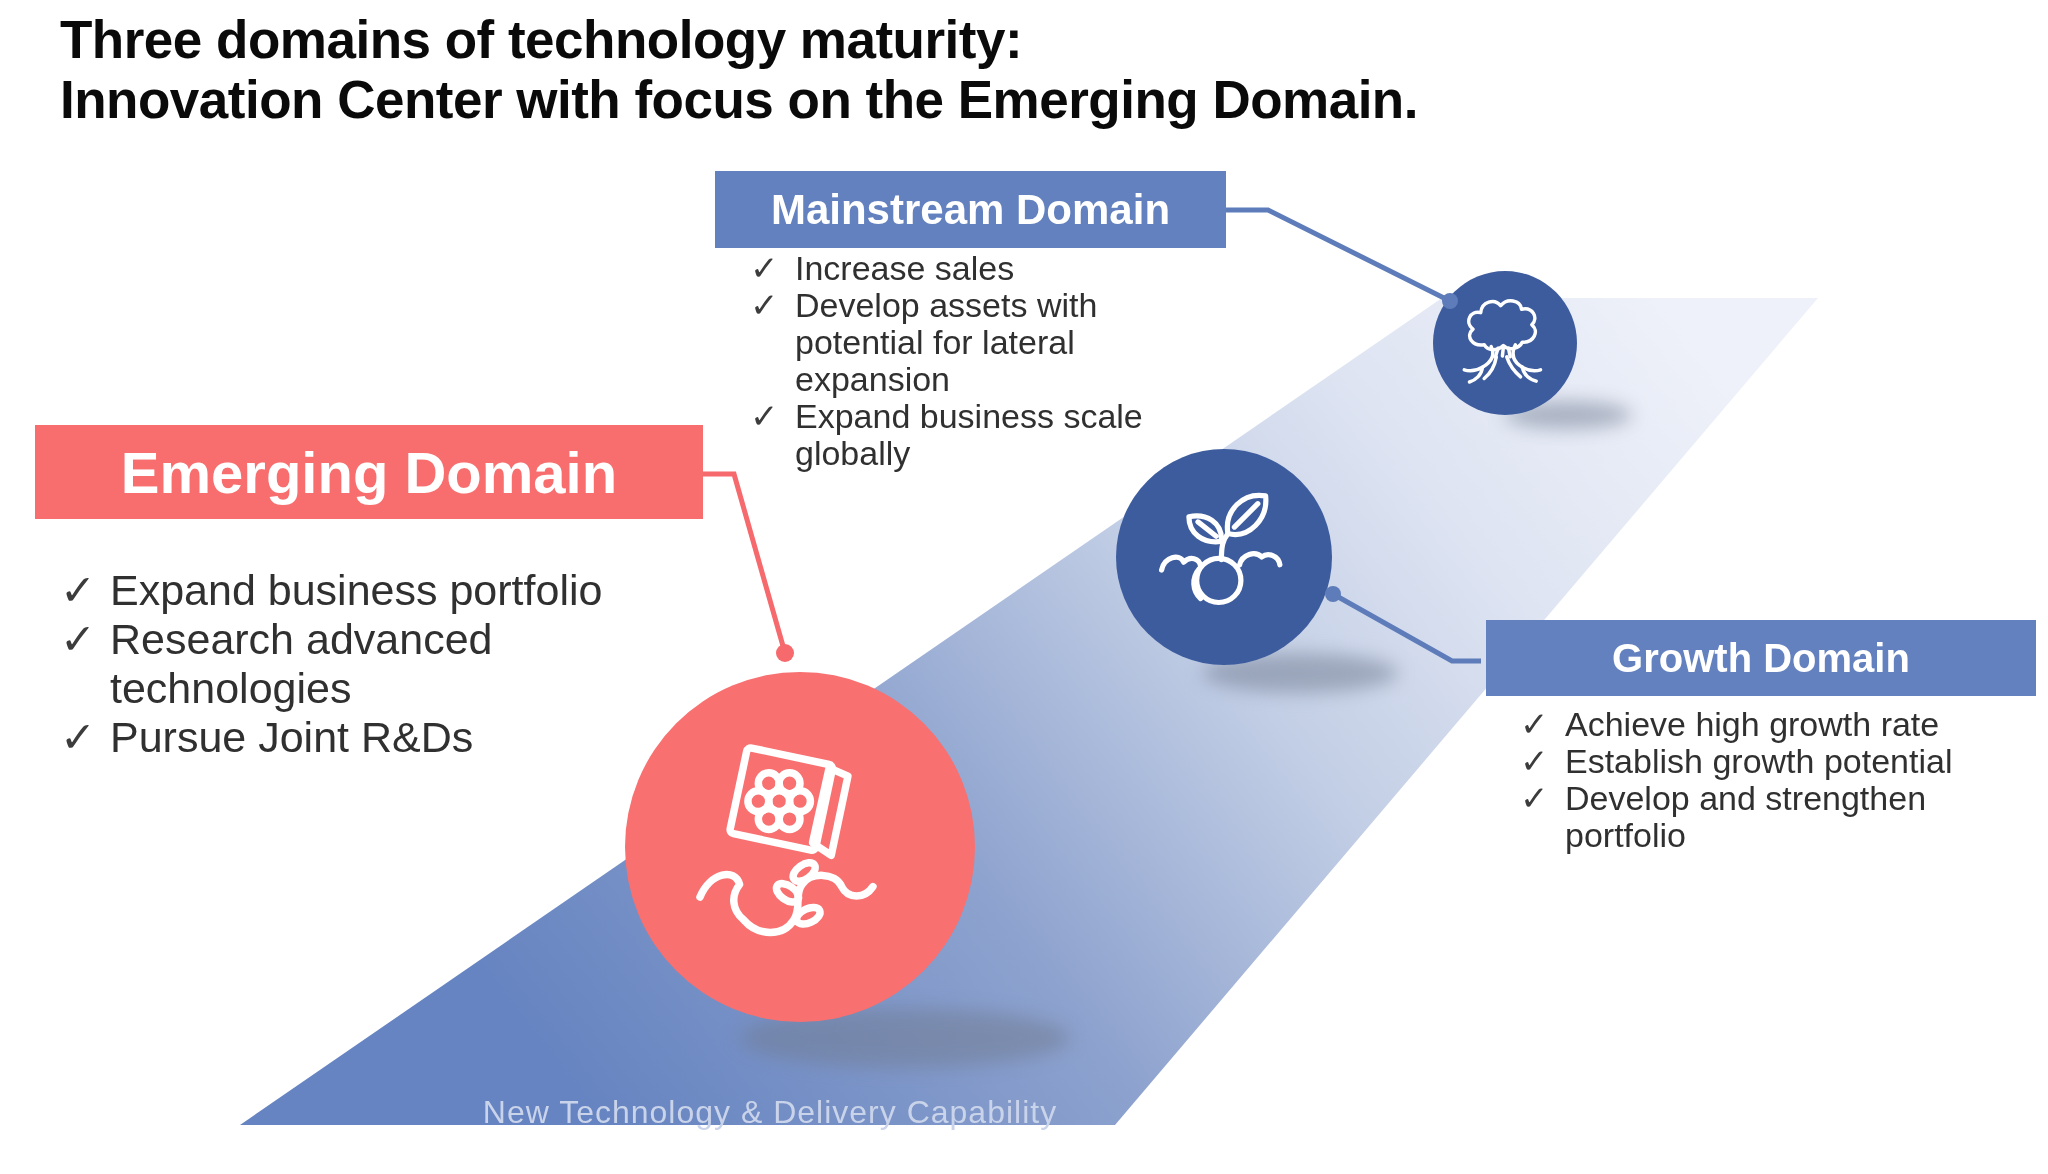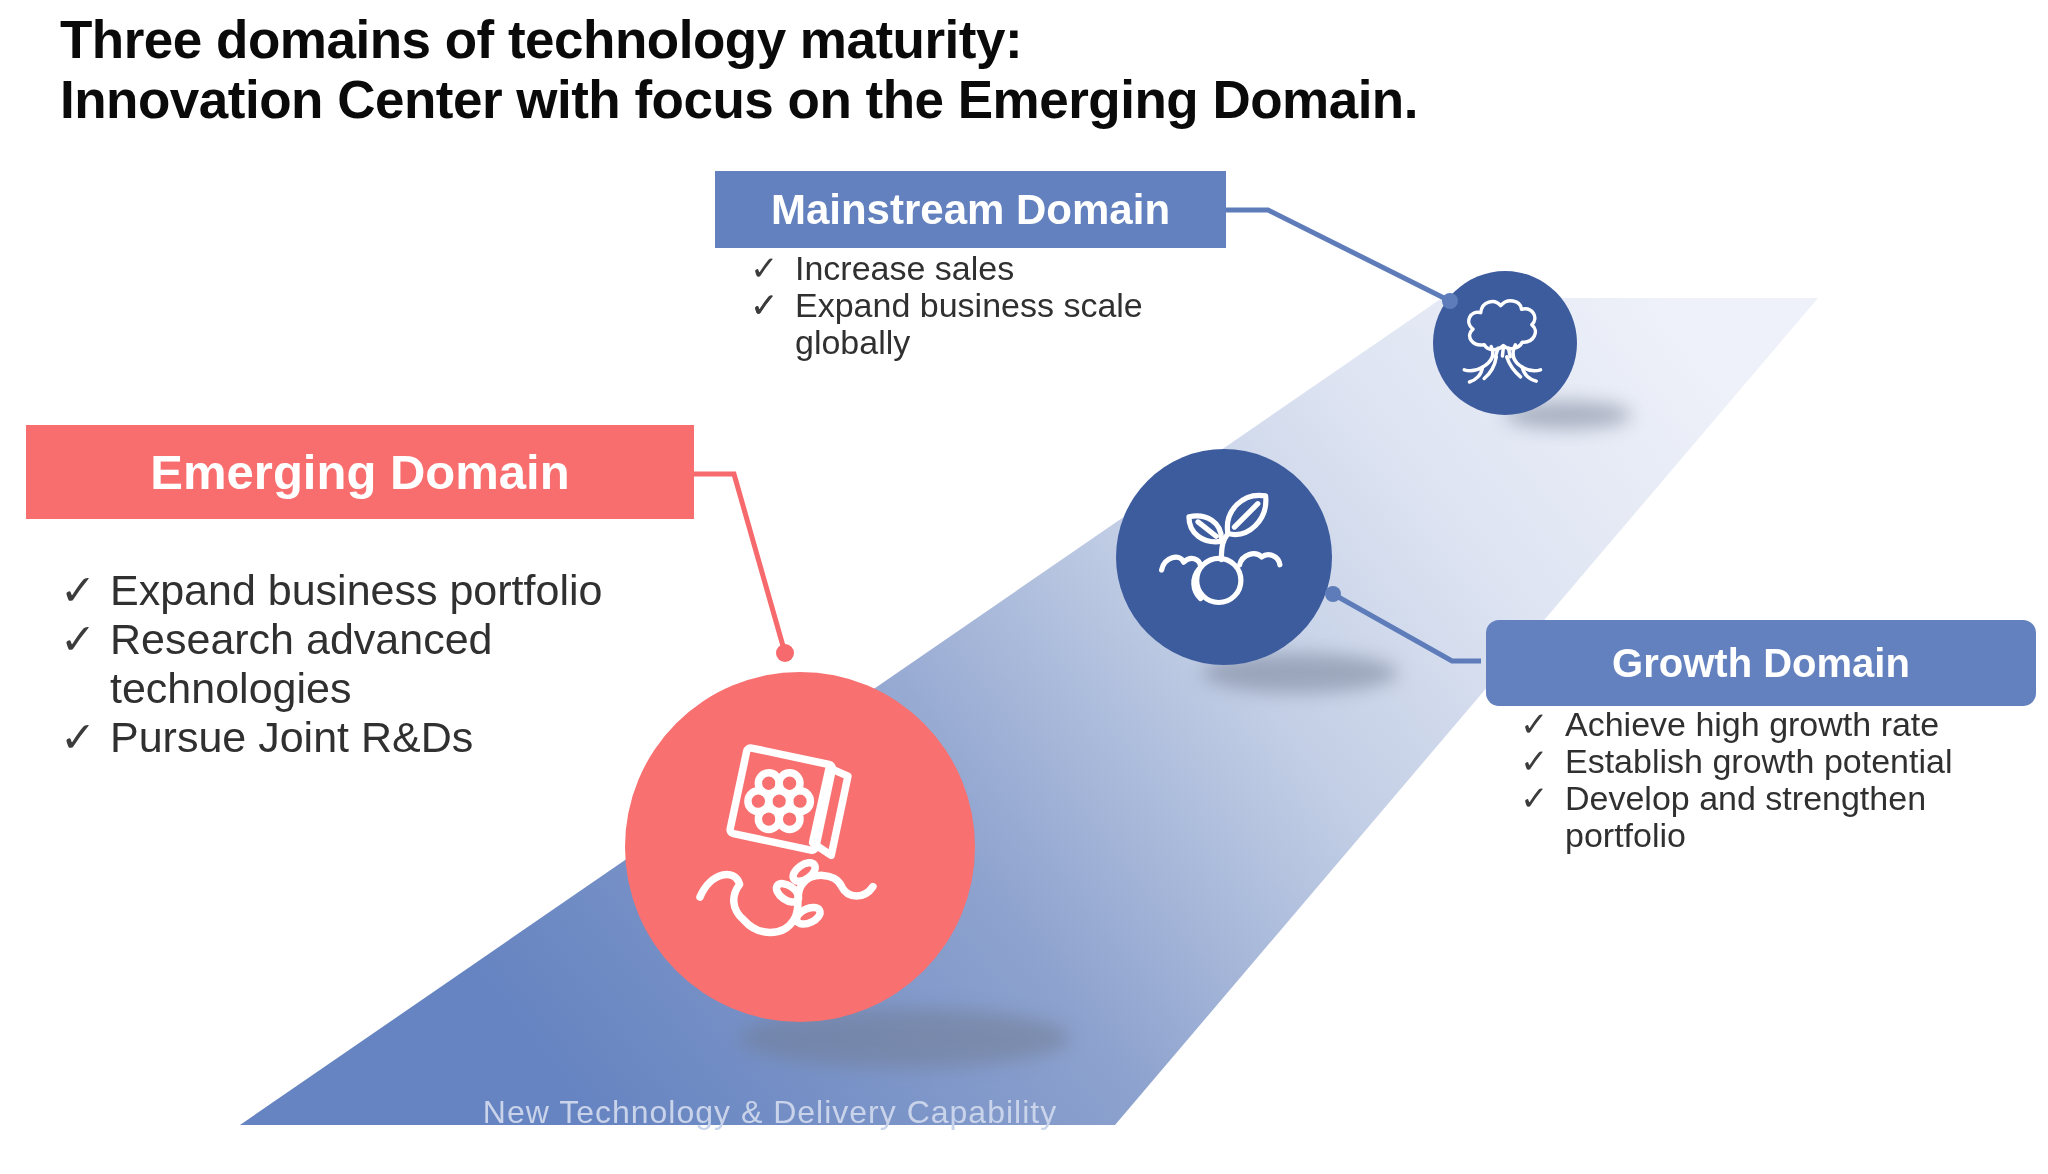--- a/index.html
+++ b/index.html
@@ -17,22 +17,22 @@
   .layer-ramp{z-index:1;}
   .layer-conn{z-index:4;}
   
   .hdr{
     position:absolute;z-index:5;display:flex;align-items:center;justify-content:center;
     color:#ffffff;font-weight:700;text-align:center;margin-left:8px;
   }
   .hdr-blue{background:#6381BE;}
   .hdr-red{background:#F86E6E;}
   .hdr-mainstream{left:707px;top:171px;width:511px;height:77px;font-size:42px;}
-  .hdr-emerging{left:18px;top:425px;width:668px;height:94px;font-size:49px;}
-  .hdr-growth{left:1478px;top:620px;width:550px;height:86px;font-size:40px;border-radius:13px;}
+  .hdr-emerging{left:27px;top:425px;width:668px;height:94px;font-size:58px;}
+  .hdr-growth{left:1478px;top:620px;width:550px;height:76px;font-size:40px;}
   
   ul.bullets{
     position:absolute;z-index:5;list-style:none;margin:0;padding:0;color:#303030;
   }
   ul.bullets li{position:relative;font-weight:500;}
   ul.bullets .chk{position:absolute;left:2px;top:0;color:#3c3c3c;}
   .bullets-mainstream{left:748px;top:250px;width:420px;font-size:34px;line-height:37px;}
   .bullets-mainstream li{padding-left:47px;}
   .bullets-emerging{left:58px;top:566px;width:622px;font-size:43px;line-height:49px;}
   .bullets-emerging li{padding-left:52px;}
@@ -145,20 +145,21 @@
   <div class="hdr hdr-blue hdr-mainstream">
     <span>Mainstream Domain</span>
   </div>
   <ul class="bullets bullets-mainstream">
     <li>
       <span class="chk">✓</span>
       <span>Increase sales</span>
     </li>
     <li>
       <span class="chk">✓</span>
+      <span>Develop assets with potential for lateral expansion</span>
     </li>
     <li>
       <span class="chk">✓</span>
       <span>Expand business scale globally</span>
     </li>
   </ul>
 
   <div class="hdr hdr-red hdr-emerging">
     <span>Emerging Domain</span>
   </div>

